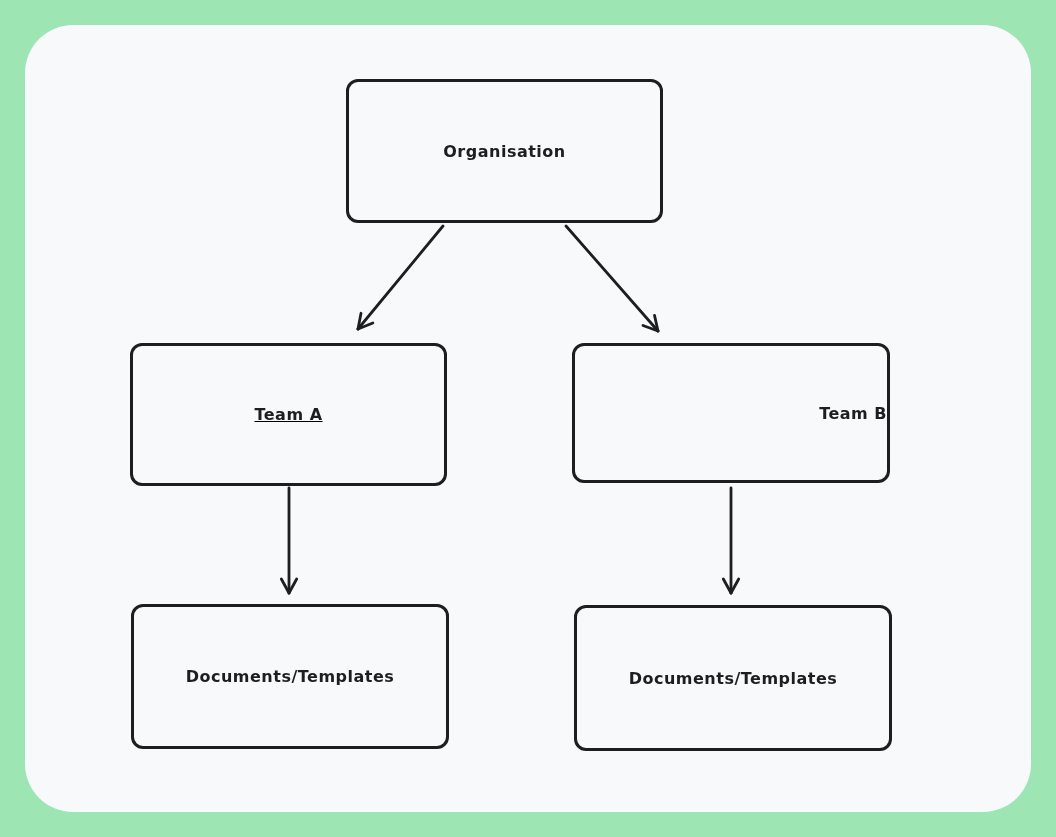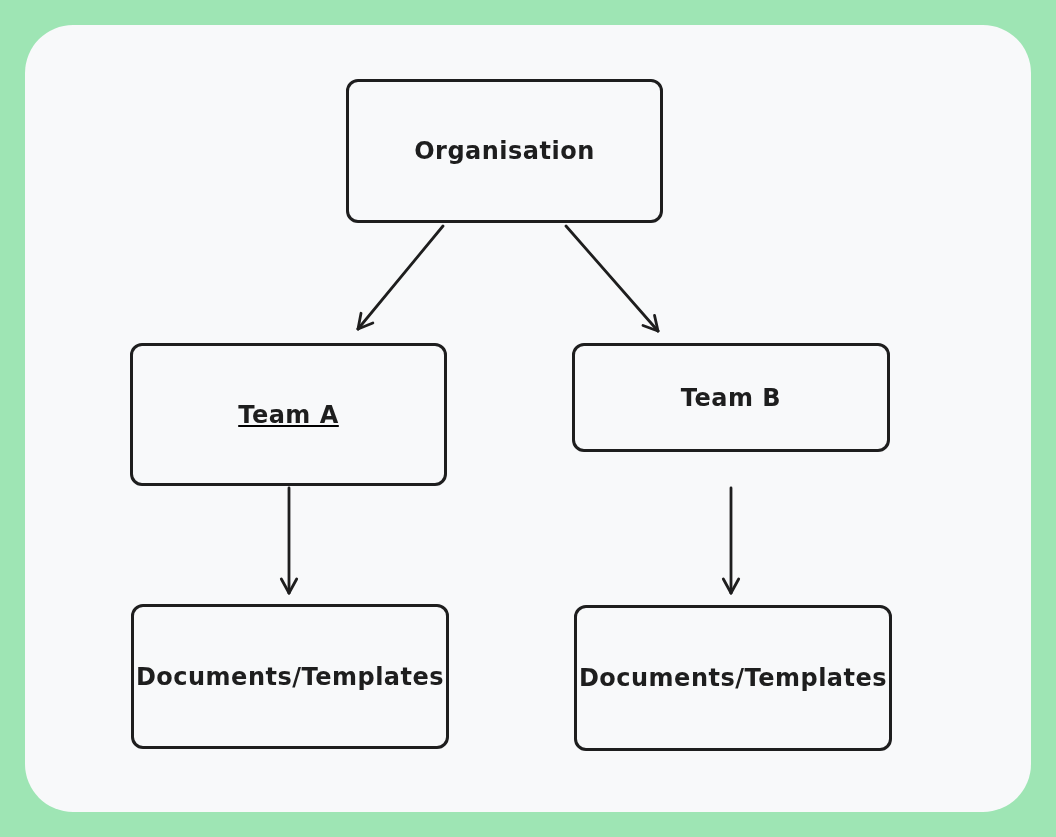--- a/index.html
+++ b/index.html
@@ -37,21 +37,21 @@
     position: absolute;
     box-sizing: border-box;
     border: 3px solid #1e1e1e;
     border-radius: 12px;
     display: flex;
     align-items: center;
     justify-content: center;
     background: transparent;
   }
   .node-label {
-    font-size: 24px;
+    font-size: 16px;
     font-weight: bold;
     letter-spacing: 0.5px;
     color: #1e1e1e;
     white-space: nowrap;
   }
 </style>
 </head>
 <body>
 
 <div class="outer-bg" style="background: rgb(158, 229, 180);"></div>
@@ -81,21 +81,21 @@
   </svg>
 
 <div class="node" style="left: 346px; top: 79px; width: 317px; height: 144px; border-color: rgb(30, 30, 30);">
   <span class="node-label">Organisation</span>
 </div>
 
 <div class="node" style="left: 130px; top: 343px; width: 317px; height: 143px; border-color: rgb(30, 30, 30); text-decoration: underline;">
   <span class="node-label">Team A</span>
 </div>
 
-<div class="node" style="left: 572px; top: 343px; width: 318px; height: 109px; border-color: rgb(30, 30, 30);">
+<div class="node" style="left: 572px; top: 343px; width: 318px; height: 140px; border-color: rgb(30, 30, 30); justify-content: flex-end;">
   <span class="node-label">Team B</span>
 </div>
 
 <div class="node" style="left: 131px; top: 604px; width: 318px; height: 145px; border-color: rgb(30, 30, 30);">
   <span class="node-label">Documents/Templates</span>
 </div>
 
 <div class="node" style="left: 574px; top: 605px; width: 318px; height: 146px; border-color: rgb(30, 30, 30);">
   <span class="node-label">Documents/Templates</span>
 </div>

